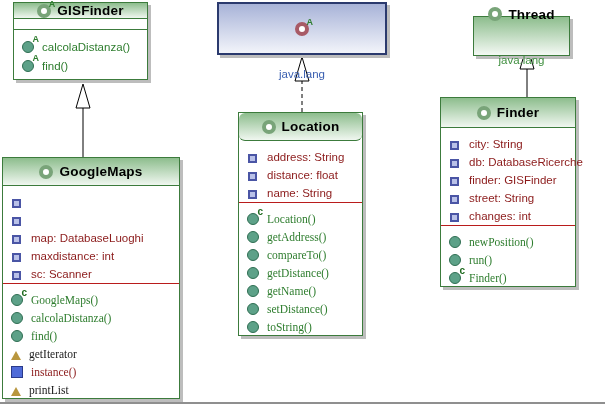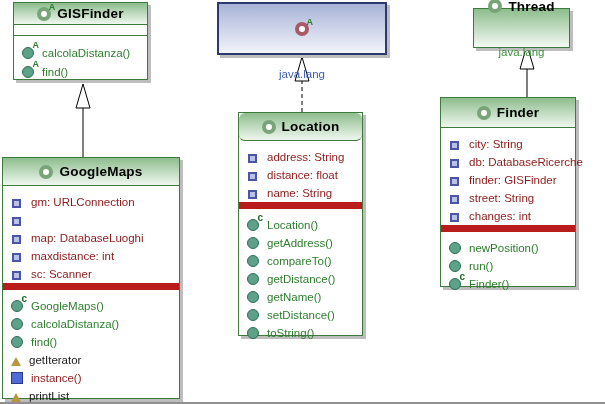--- a/index.html
+++ b/index.html
@@ -29,21 +29,21 @@
   .blue  .hdr-fill { background:linear-gradient(#a8b3d8,#f2f4fa); }
 
   .title { font-size:13.5px; font-weight:bold; color:#000; letter-spacing:.2px; }
   .stereo { font-size:11px; color:#111; }
   .pkg { font-size:11.5px; }
   .pkg.g { color:#3f8f3f; }
   .pkg.b { color:#3a5fb0; }
   .title-row { display:flex; align-items:center; gap:6px; }
 
   .compartment { padding:4px 0 3px 0; box-sizing:border-box; }
-  .sep { border-top:7px solid #b91c1c; }
+  .sep { border-top:1px solid #b91c1c;font-family:Liberation Serif, serif; }
   .empty-compartment { height:10px; border-bottom:1px solid #3c7b3c; }
 
   .row { display:flex; align-items:flex-end; height:18px; padding-left:8px; }
   .row19 { height:19px; }
   .lbl { font-size:11.5px; white-space:nowrap; }
   .tx-green { color:#2e7d2e; }
   .tx-red   { color:#8b1a1a; }
   .tx-black { color:#1a1a1a; }
   .field-label { color:#8b1a1a; }
 
@@ -98,21 +98,21 @@
       <line x1="302" y1="112" x2="302" y2="81" stroke="#000" stroke-width="1" stroke-dasharray="4,3"></line>
       <polygon points="302,57 295,81 309,81" fill="#ffffff" stroke="#000" stroke-width="1"></polygon>
     </g>
     <g>
       <line x1="527" y1="97" x2="527" y2="69" stroke="#000" stroke-width="1"></line>
       <polygon points="527,45 520,69 534,69" fill="#ffffff" stroke="#000" stroke-width="1"></polygon>
     </g>
   </svg>
 
   <div class="box green" style="left:13px; top:2px; width:135px; height:78px;">
-    <div class="hdr" style="height:22px;">
+    <div class="hdr" style="height:16px;">
       <span class="ci abstract"></span>
       <span class="title">GISFinder</span>
     </div>
     <div class="empty-compartment"></div>
     <div class="compartment">
       <div class="row row19">
         <span class="mi ic-abstract-method"></span>
         <span class="lbl tx-green">calcolaDistanza()</span>
       </div>
       <div class="row row19">
@@ -125,39 +125,38 @@
   <div class="box blue" style="left:217px; top:2px; width:170px; height:53px;">
     <div class="hdr-fill">
       <span class="stereo">«interface»</span>
       <span class="title-row">
         <span class="ci iface iface-a"></span>
       </span>
       <span class="pkg b">java.lang</span>
     </div>
   </div>
 
-  <div class="box green" style="left:473px; top:8px; width:97px; height:40px;">
+  <div class="box green" style="left:473px; top:16px; width:97px; height:40px;">
     <div class="hdr-fill">
       <span class="title-row">
         <span class="ci"></span>
         <span class="title">Thread</span>
       </span>
       <span class="pkg g">java.lang</span>
     </div>
   </div>
 
   <div class="box green" style="left:2px; top:157px; width:178px; height:242px;">
     <div class="hdr" style="height:28px;">
       <span class="ci"></span>
       <span class="title">GoogleMaps</span>
     </div>
     <div class="compartment">
       <div class="row">
         <span class="fi"></span>
-        <span class="lbl field-label">gm: URLConnection</span>
       </div>
       <div class="row">
         <span class="fi"></span>
       </div>
       <div class="row">
         <span class="fi"></span>
         <span class="lbl field-label">map: DatabaseLuoghi</span>
       </div>
       <div class="row">
         <span class="fi"></span>

